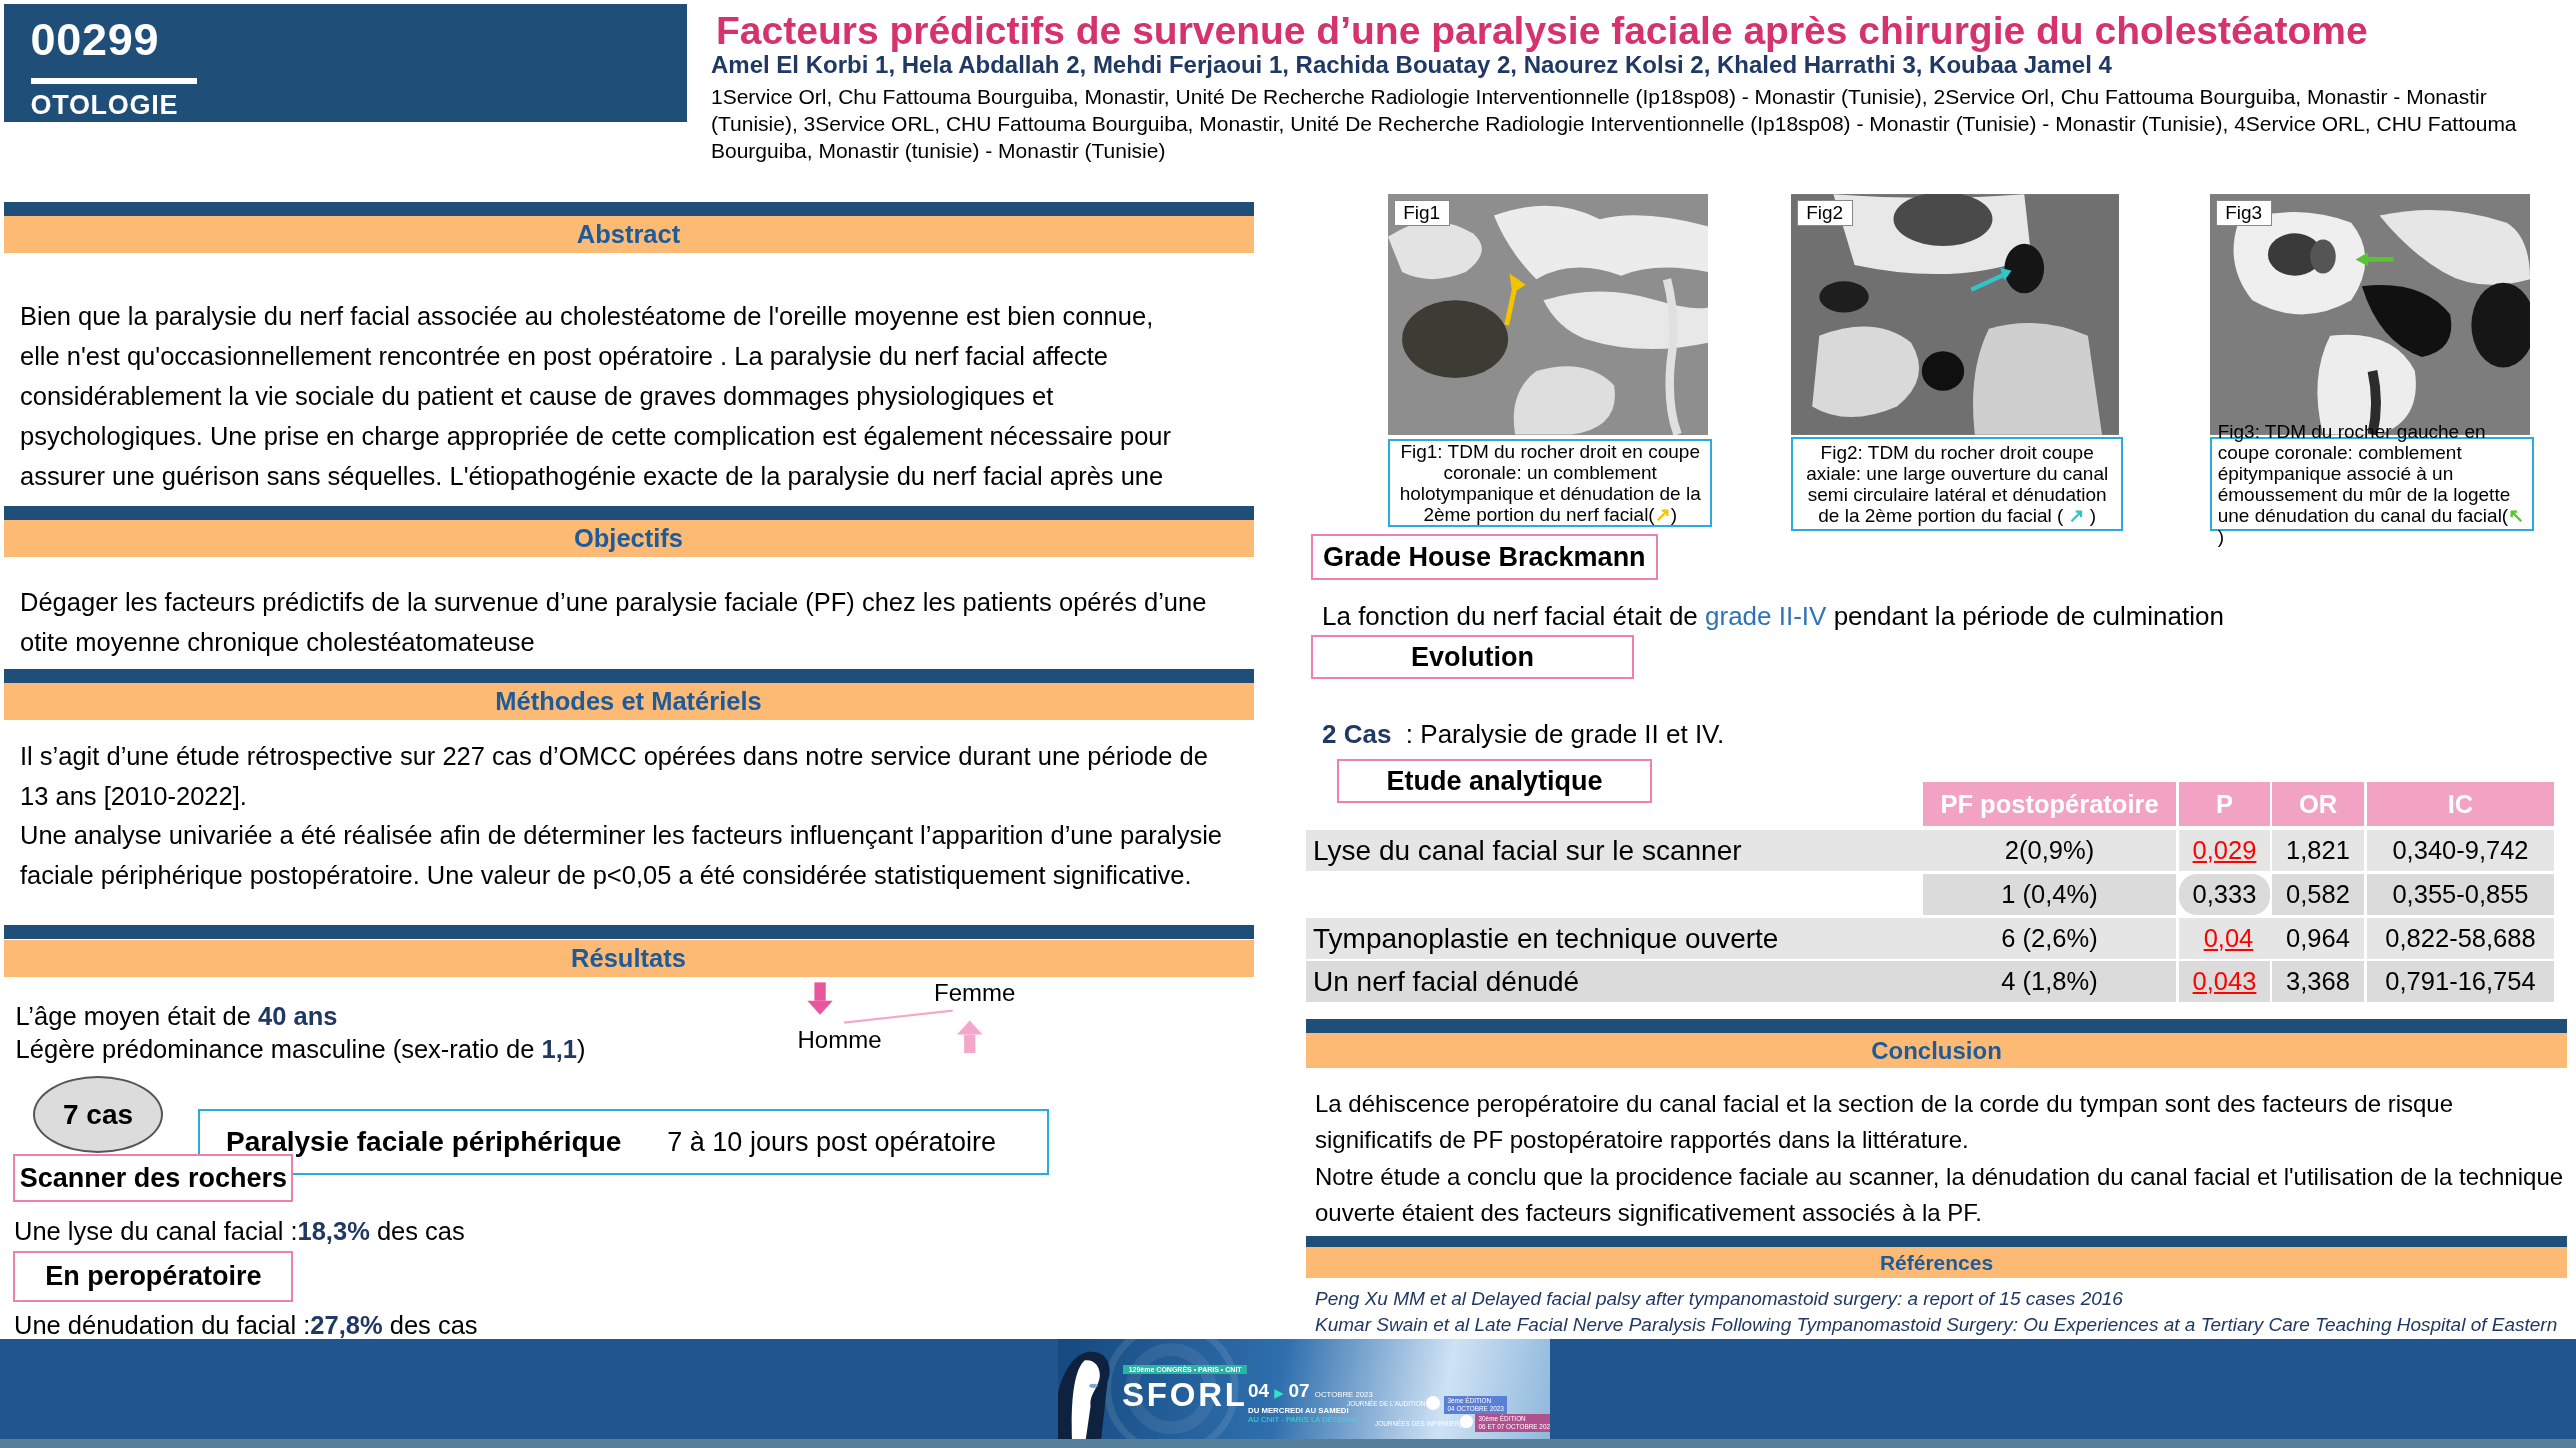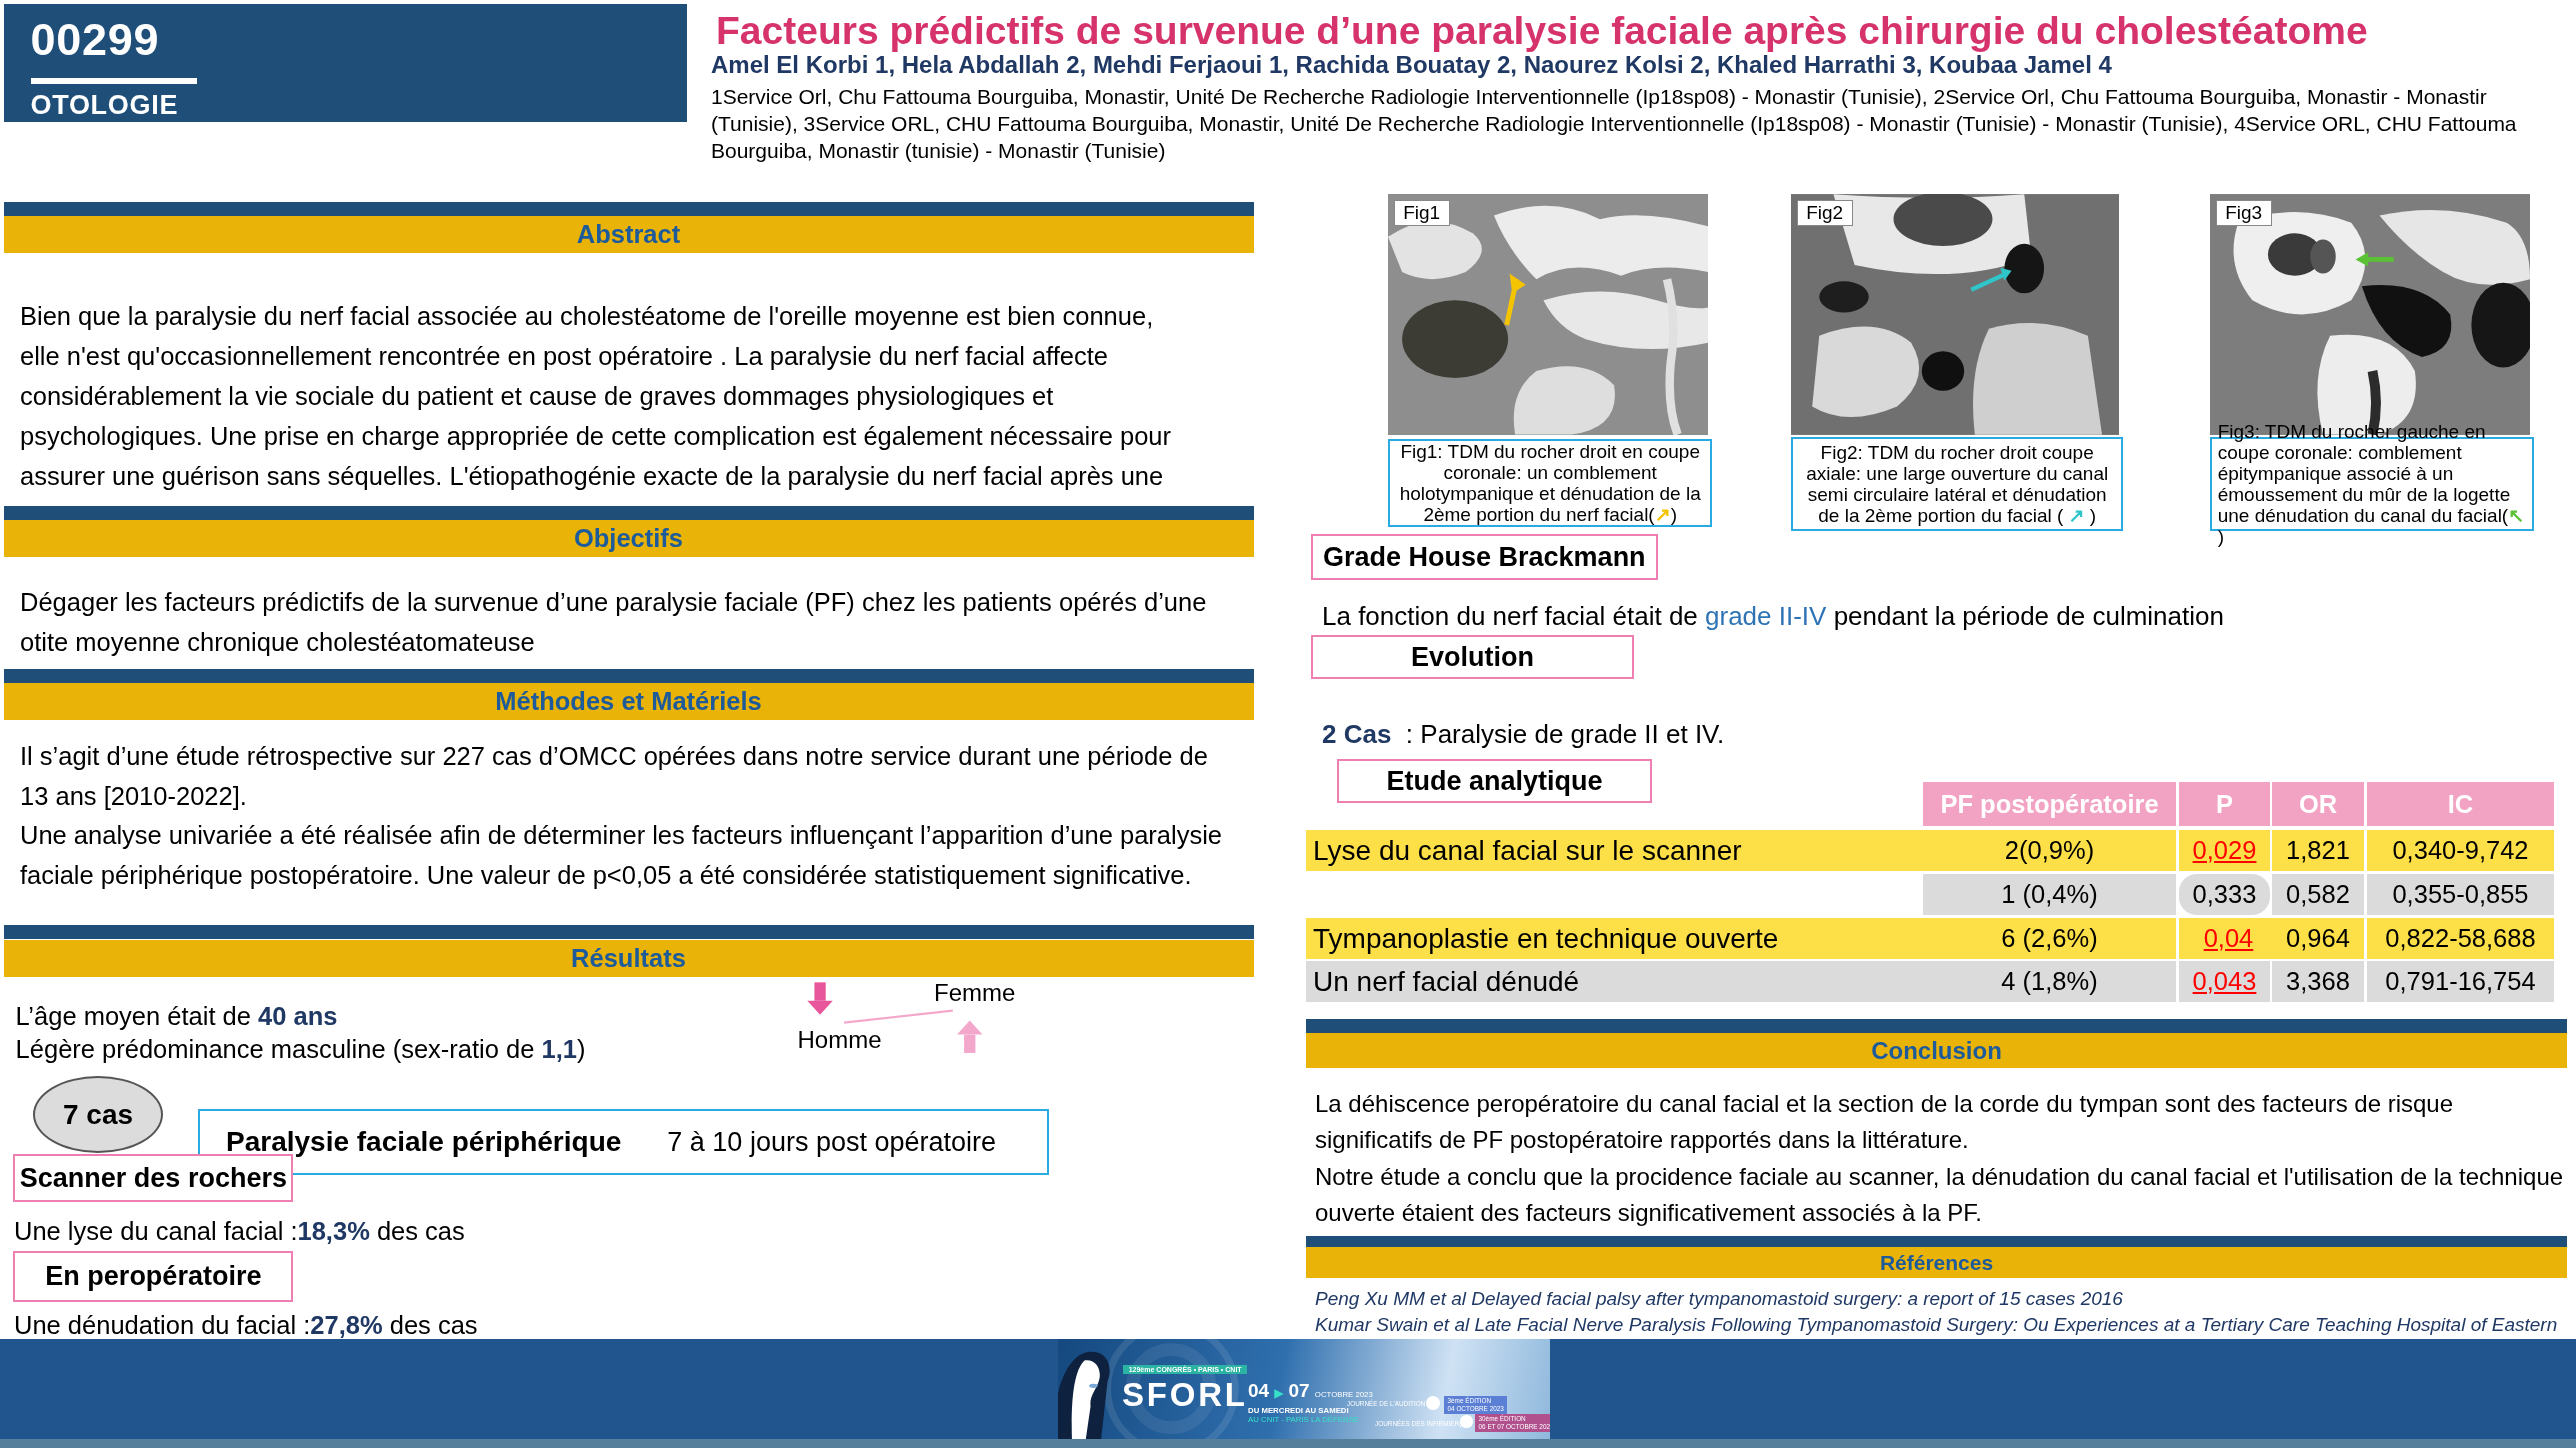--- a/index.html
+++ b/index.html
@@ -9,42 +9,42 @@
   
   .idbox{background:#1F4E79;color:#fff;}
   .idnum{font-size:45px;font-weight:bold;letter-spacing:0.7px;}
   .idline{background:#fff;}
   .idtrack{font-size:27px;font-weight:bold;letter-spacing:0.7px;}
   .title{font-size:39px;font-weight:bold;color:#D6336C;white-space:nowrap;}
   .authors{font-size:24px;font-weight:bold;color:#1F3864;}
   .affil{font-size:21px;line-height:27px;color:#000;}
   
   .bar{background:#1F4E79;height:14px;}
-  .band{background:#eab308;display:flex;align-items:center;justify-content:center;}
+  .band{background:#fdba74;display:flex;align-items:center;justify-content:center;}
   .band-title{font-size:25.5px;font-weight:bold;color:#1D5B9B;}
   .body-text{font-size:25.5px;line-height:40px;color:#000;}
   .navy{color:#1F3864;font-weight:bold;}
   .hlblue{color:#2E74B5;}
   
   .pinkbox{border:2.8px solid #ED7FB1;background:#fff;display:flex;align-items:center;justify-content:center;
            font-size:27px;font-weight:bold;color:#000;}
   .bluebox{border:2.8px solid #29ABE2;background:#fff;display:flex;align-items:center;}
   .ellipse{background:#DCDCDC;border:2.1px solid #555;border-radius:50%;display:flex;align-items:center;justify-content:center;
            font-size:28px;font-weight:bold;}
   
   .fig-img{background:#8a8a8a;}
   .fig-label{position:absolute;left:5.7px;top:5.7px;background:#fff;border:0.7px solid #888;color:#000;
              font-size:19px;padding:1.4px 8.5px;}
   .caption{border:2.8px solid #29ABE2;background:#fff;font-size:19px;line-height:21px;padding:4.2px 5.7px;
            display:flex;align-items:center;}
   .cap-center{text-align:center;justify-content:center;}
   .cap-left{text-align:left;}
   
   .th{background:#F2A3C3;color:#fff;font-size:27px;font-weight:bold;display:flex;align-items:center;justify-content:center;}
-  .trow-light{background:#fde047;}
+  .trow-light{background:#e5e5e5;}
   .trow-dark{background:#DBDBDB;}
   .tcell{position:absolute;top:0;height:100%;display:flex;align-items:center;justify-content:center;font-size:25.5px;}
   .tlabel{justify-content:flex-start;padding-left:7px;font-size:28px;}
   .red{color:#FF0000;text-decoration:underline;}
   
   .conc-text{font-size:24px;line-height:36px;}
   .refs{font-size:19px;line-height:26px;font-style:italic;color:#1F3864;}
   
   .footer{background:#20568D;}
   .fstrip{background:#567F9B;}

